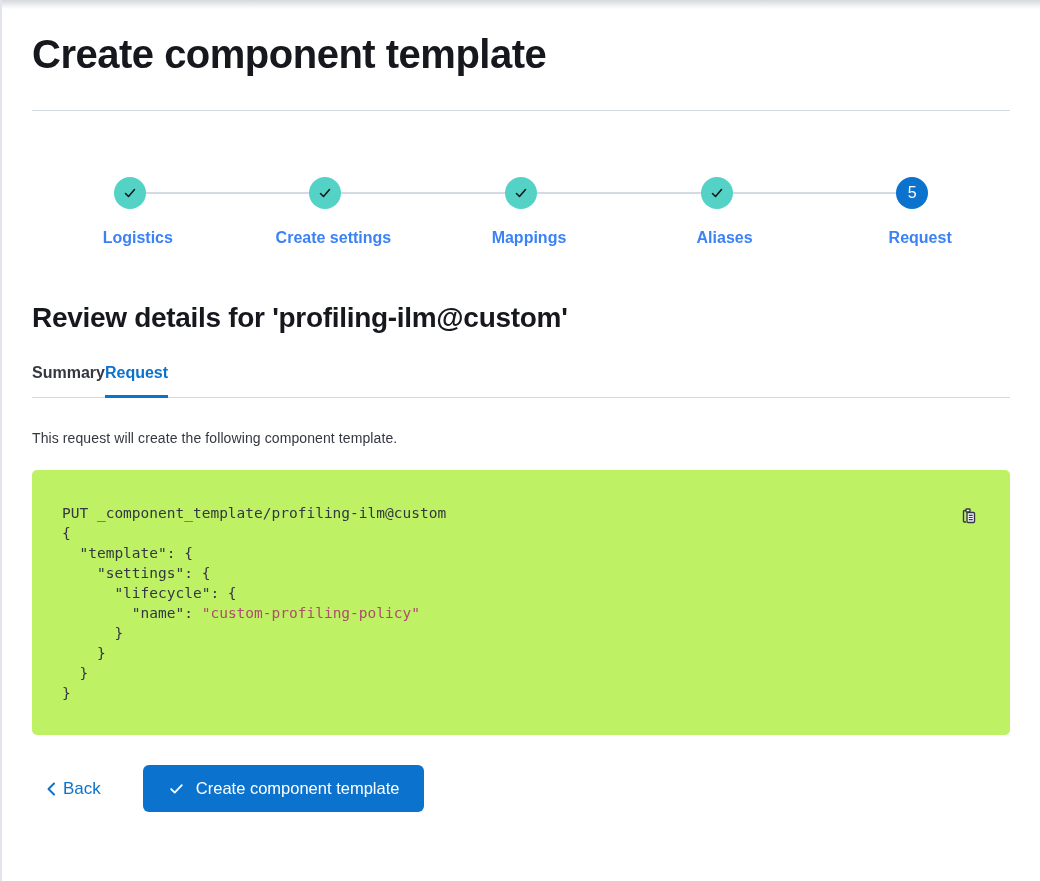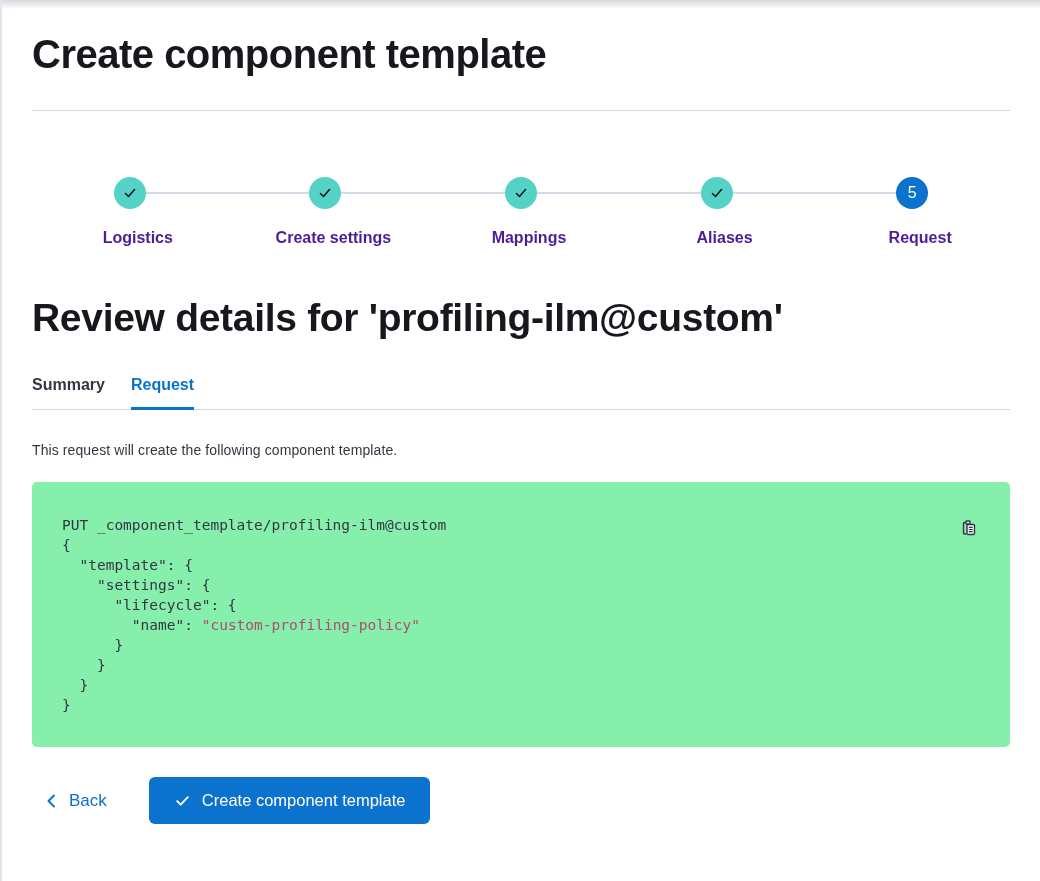--- a/index.html
+++ b/index.html
@@ -43,34 +43,34 @@
   .step-circle {
     width: 32px; height: 32px; border-radius: 50%;
     display: flex; align-items: center; justify-content: center;
     position: relative; z-index: 1;
   }
   .step-circle.complete { background: #54d2c6; }
   .step-circle.current  { background: #0b72ce; }
   .step-number { color: #ffffff; font-size: 16px; line-height: 1; }
   .step-label {
     margin-top: 18px; font-size: 16px; font-weight: 700;
-    color: #4c1d95; line-height: 21px; padding-left: 16px;
+    color: #3b82f6; line-height: 21px; padding-left: 16px;
   }
 
   
   h2.review-heading {
     margin: 52px 0 0 0;
-    font-size: 39px; line-height: 36px; font-weight: 700;
+    font-size: 28px; line-height: 36px; font-weight: 700;
     color: #16181d; letter-spacing: -0.3px;
   }
 
   
   .tabs {
-    display: flex; gap: 26px;
-    margin-top: 38px;
+    display: flex; 
+    margin-top: 26px;
     border-bottom: 1px solid #d3dae6;
   }
   .tab {
     font-size: 16px; font-weight: 700; line-height: 22px;
     padding-bottom: 11px;
     border-bottom: 3px solid transparent;
     margin-bottom: -1px;
     cursor: pointer;
     color: #343741;
   }
@@ -79,21 +79,21 @@
   .description {
     margin: 28px 0 0 0;
     font-size: 14px; line-height: 24px; color: #343741;
     letter-spacing: 0.1px;
   }
 
   
   .code-block {
     position: relative;
     margin-top: 20px;
-    background: #86efac;
+    background: #bef264;
     border-radius: 5px;
     padding: 33px 24px 32px 30px;
   }
   .code-line {
     font-family: "DejaVu Sans Mono", "Liberation Mono", monospace;
     font-size: 14.5px; line-height: 20px;
     white-space: pre;
     color: #343741;
   }
   .code-line .string { color: #ac4e6d; }
@@ -103,21 +103,21 @@
     background: none; border: none; padding: 0; cursor: pointer;
     color: #343741;
   }
 
   
   .footer-actions {
     display: flex; align-items: center;
     margin-top: 30px;
   }
   .back-link {
-    display: inline-flex; align-items: center; gap: 12px;
+    display: inline-flex; align-items: center; gap: 6px;
     margin-left: 12px;
     background: none; border: none; padding: 0;
     color: #0b72ce; font-size: 17px; font-weight: 500;
     font-family: inherit; cursor: pointer;
   }
   .submit-btn {
     display: inline-flex; align-items: center; gap: 11px;
     margin-left: 42px;
     height: 47px; padding: 0 25px;
     background: #0b72ce; border: none; border-radius: 6px;

